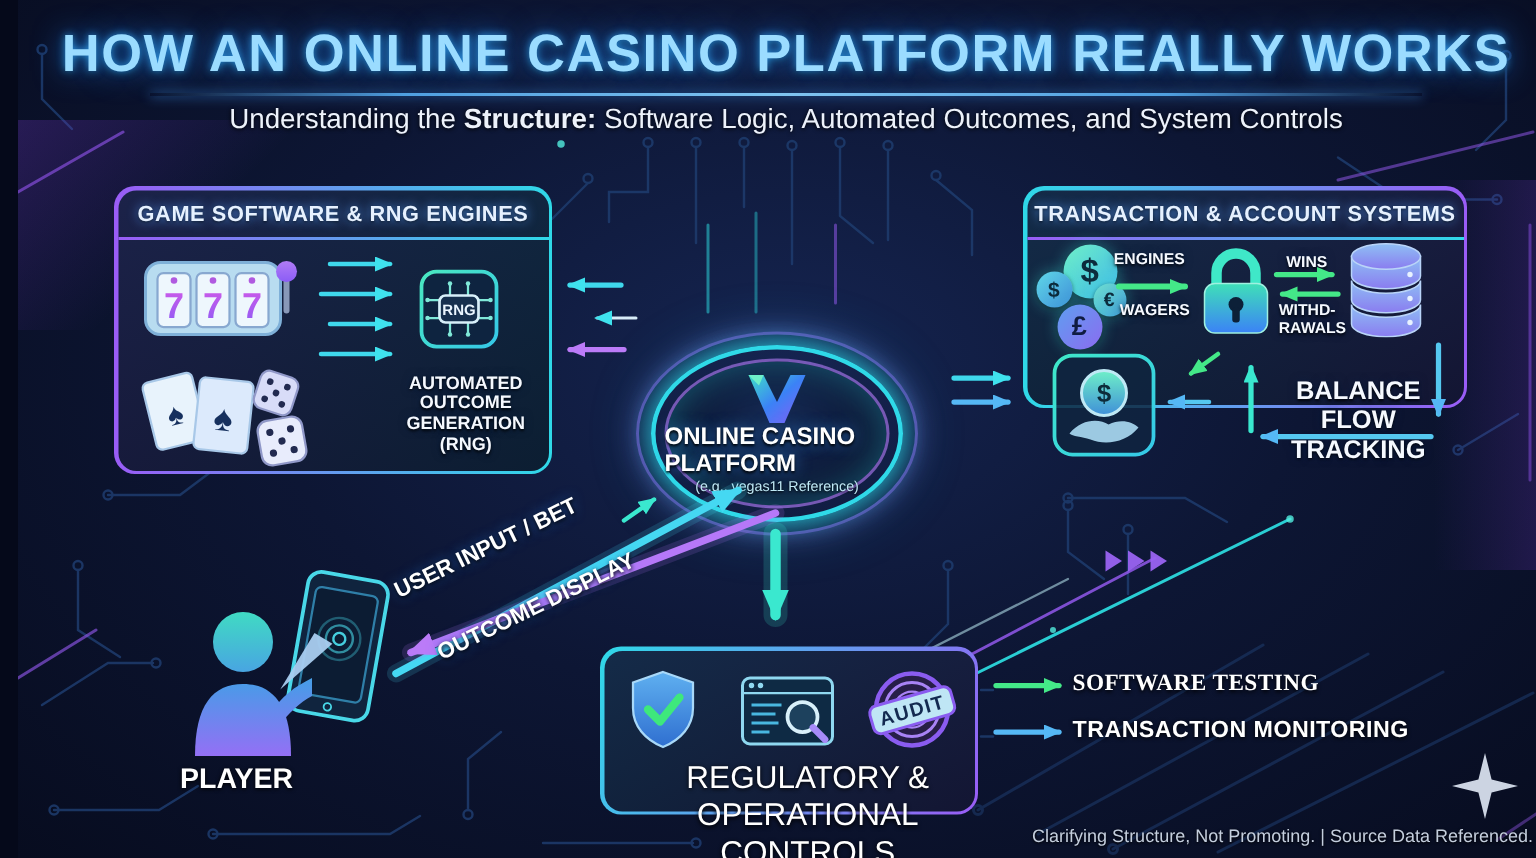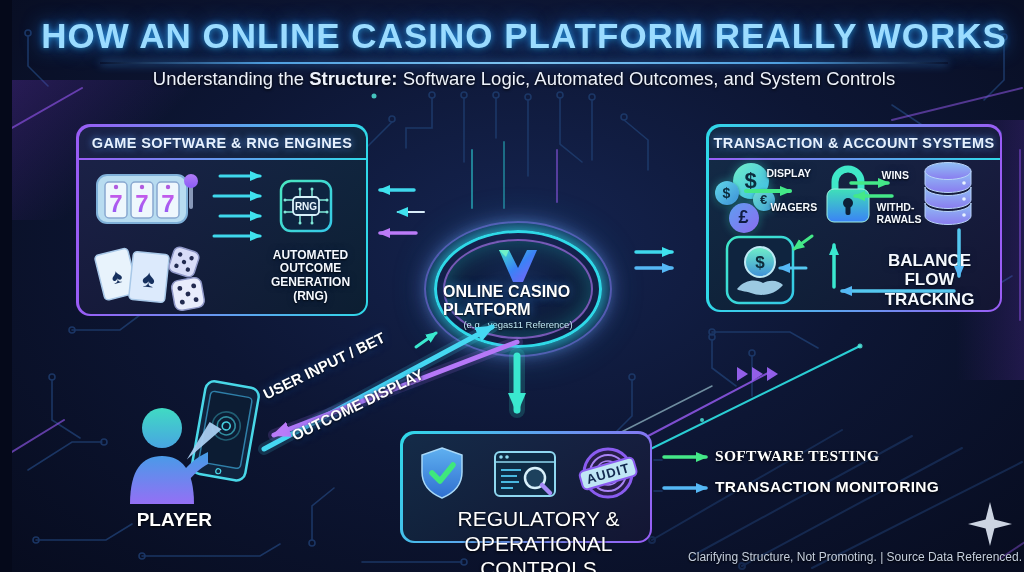--- a/index.html
+++ b/index.html
@@ -45,21 +45,21 @@
     border:3px solid #2fd9e8;box-shadow:0 0 16px rgba(47,217,232,.8),0 0 40px rgba(47,217,232,.35);}
   .ring-in{position:absolute;inset:6px;border-radius:50%;border:2px solid rgba(175,125,250,.65);
     background:radial-gradient(ellipse at 50% 40%, #152a54 0%, #0b1530 75%);
     box-shadow:inset 0 0 24px rgba(47,217,232,.35);
     display:flex;flex-direction:column;align-items:center;justify-content:center;gap:1px;padding-top:2px;}
   .plat-name{width:150px;font-size:16px;font-weight:700;color:#fff;
     line-height:1.1;text-shadow:0 1px 2px #000,0 0 10px rgba(60,160,255,.6);}
   .plat-ref{font-size:9.5px;color:#bfe8f5;text-shadow:0 1px 2px #000;}
 
   
-  .player-lbl{left:108px;top:509px;width:92px;text-align:right;z-index:5;
+  .player-lbl{left:108px;top:509px;width:92px;text-align:left;z-index:5;
     font-size:19px;font-weight:800;color:#fff;text-shadow:0 1px 3px #000;}
   .flow-lbl{z-index:8;font-size:15px;font-weight:800;color:#fff;white-space:nowrap;
     text-shadow:0 1px 3px #000,0 0 8px rgba(40,120,220,.6);transform:rotate(-26deg);}
   .mon-lbl{z-index:5;font-size:15.5px;font-weight:700;letter-spacing:.3px;color:#fff;
     white-space:nowrap;text-shadow:0 1px 3px #000;}
   .footer{right:14px;top:550px;z-index:5;font-size:12px;color:#c4cedd;text-shadow:0 1px 2px #000;}
   .sparkle{left:956px;top:502px;width:44px;height:44px;z-index:5;background:#ccd4e2;
     clip-path:polygon(50% 0%,60% 40%,100% 50%,60% 60%,50% 100%,40% 60%,0% 50%,40% 40%);
     filter:drop-shadow(0 0 6px rgba(200,210,230,.5));}
 
@@ -244,30 +244,30 @@
             <circle cx="39" cy="50" r="1.5"></circle>
           </g>
         <rect x="20" y="24" width="26" height="18" rx="4" fill="#16304e" stroke="#d8f0fa" stroke-width="1.8"></rect>
         <text x="33" y="37" text-anchor="middle" font-size="10" font-weight="bold" fill="#eaf6ff">RNG</text>
       </svg>
 
       <div class="lbl" style="left:182px;top:122px;width:100px;text-align:center;font-size:12px;">AUTOMATED OUTCOME GENERATION (RNG)</div>
     </div>
   </div>
 
-  <div class="abs gbox" style="left:694px;top:124px;width:296px;height:188px;background:linear-gradient(90deg,#2fd9e8,#9a5cf6);">
+  <div class="abs gbox" style="left:670px;top:124px;width:296px;height:148px;background:linear-gradient(90deg,#2fd9e8,#9a5cf6);">
     <div class="gbox-in">
       <div class="box-head">TRANSACTION &amp; ACCOUNT SYSTEMS</div>
 
       <div class="coin" style="left:24px;top:36px;width:36px;height:36px;font-size:22px;background:linear-gradient(135deg,#6ff0c8,#3fb8e8);">$</div>
       <div class="coin" style="left:6px;top:54px;width:24px;height:24px;font-size:14px;background:linear-gradient(135deg,#5fd8e8,#3f8fd8);">$</div>
       <div class="coin" style="left:44px;top:62px;width:22px;height:22px;font-size:13px;background:linear-gradient(135deg,#6fe0d0,#3f9fd8);">€</div>
       <div class="coin" style="left:20px;top:76px;width:30px;height:30px;font-size:18px;color:#101c42;background:linear-gradient(135deg,#5f9ef0,#8b6cf0);">£</div>
 
-      <div class="lbl" style="left:58px;top:40px;width:62px;font-size:10.5px;">DISPLAY</div>
+      <div class="lbl" style="left:58px;top:40px;width:62px;font-size:10.5px;">ENGINES</div>
       <div class="lbl" style="left:62px;top:74px;width:60px;font-size:10.5px;">WAGERS</div>
 
       <svg class="abs" style="left:116px;top:34px;" width="46" height="64" viewBox="0 0 46 64">
         <defs>
             <linearGradient id="lockG" x1="0" y1="0" x2="0" y2="1">
               <stop offset="0" stop-color="#3fe0b8"></stop>
               <stop offset="1" stop-color="#3b82f6"></stop>
             </linearGradient>
           </defs>
         <path d="M10 28 v-7 a13 13 0 0 1 26 0 v7" stroke="#3fe8c8" stroke-width="7" fill="none" stroke-linecap="round"></path>

